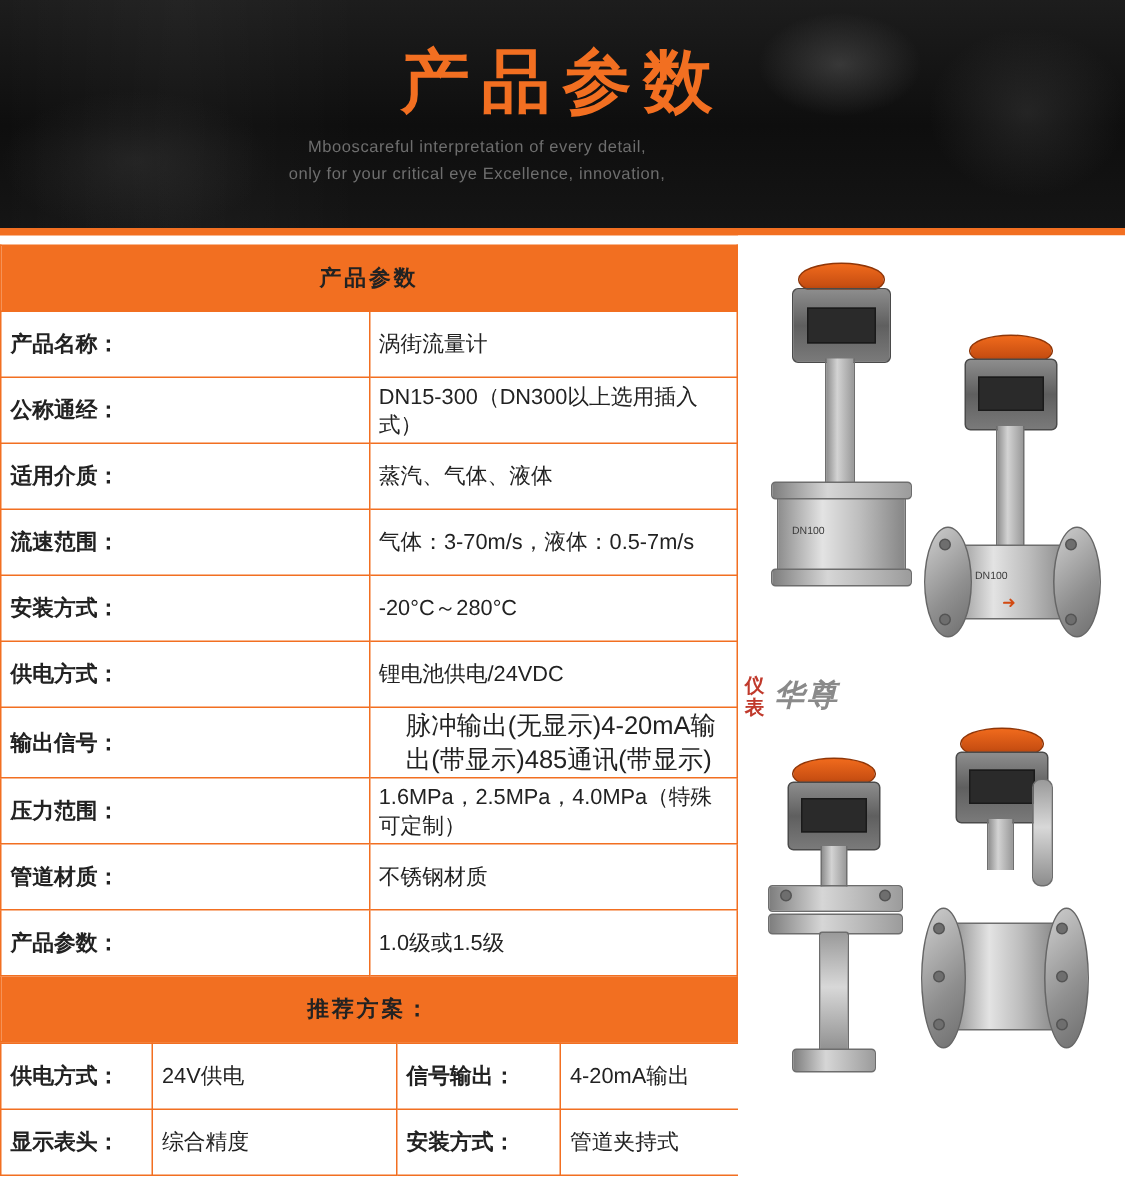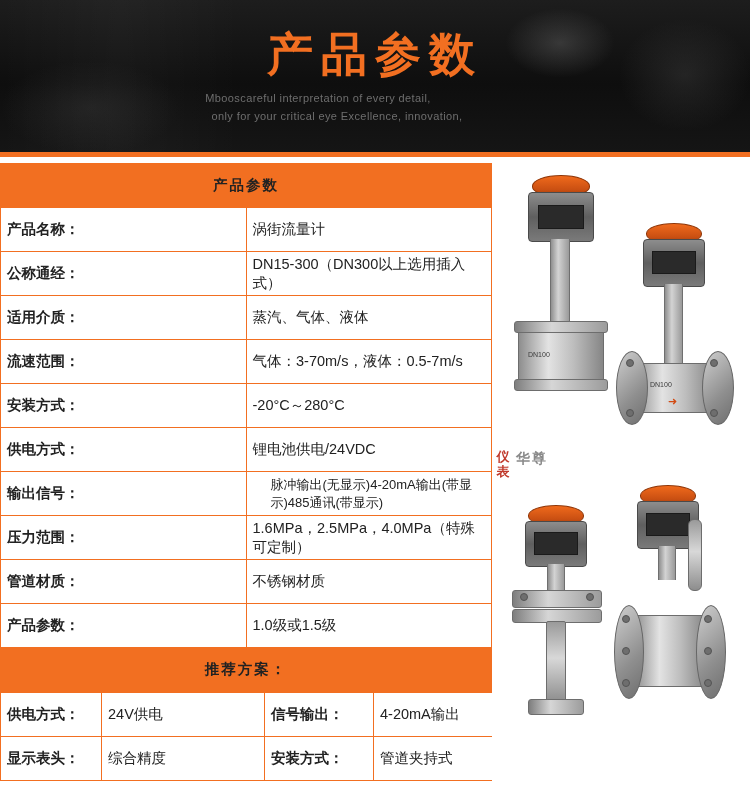--- a/index.html
+++ b/index.html
@@ -62,21 +62,21 @@
   }
   .banner-sub1, .banner-sub2 {
     position: absolute;
     width: 636px;
     text-align: center;
     color: #6e6e6e;
     font-size: 11px;
     letter-spacing: 0.4px;
   }
   .banner-sub1 { top: 92px; }
-  .banner-sub2 { top: 110px; margin-left: 19px; }
+  .banner-sub2 { top: 110px; }
 
   .orange-rule {
     position: absolute;
     left: 0; top: 152px;
     width: 750px; height: 5px;
     background: #f26f21;
   }
 
   
   .table-wrap {
@@ -114,21 +114,21 @@
     padding-left: 6px;
     font-size: 14.5px;
     margin-top: 36px;
   }
   td.value {
     color: #222;
     padding-left: 10px;
     font-size: 14.5px;
   }
   td.value.small {
-    font-size: 13px;
+    font-size: 17px;
     padding-left: 24px;
   }
   td.label2 {
     width: 88px;
     font-weight: bold;
     color: #1a1a1a;
     padding-left: 6px;
   }
   td.value2 {
     width: 150px;
@@ -161,24 +161,25 @@
     position: absolute;
     left: 2px; top: 0px;
     font-size: 13px;
     line-height: 15px;
     width: 18px;
     text-align: center;
   }
   .watermark .wm-right {
     position: absolute;
     left: 24px; top: 1px;
-    font-size: 14px;
+    font-size: 20px;
     letter-spacing: 2px;
     color: #8a8a8a;
     font-weight: bold;
+    font-style: italic;
   }
 
   
   .device { position: absolute; }
 
   .dv-head {
     position: absolute;
     border-radius: 4px;
     background: linear-gradient(180deg,#8d8d8d 0%, #5f5f5f 50%, #7a7a7a 100%);
     border: 1px solid #4a4a4a;

